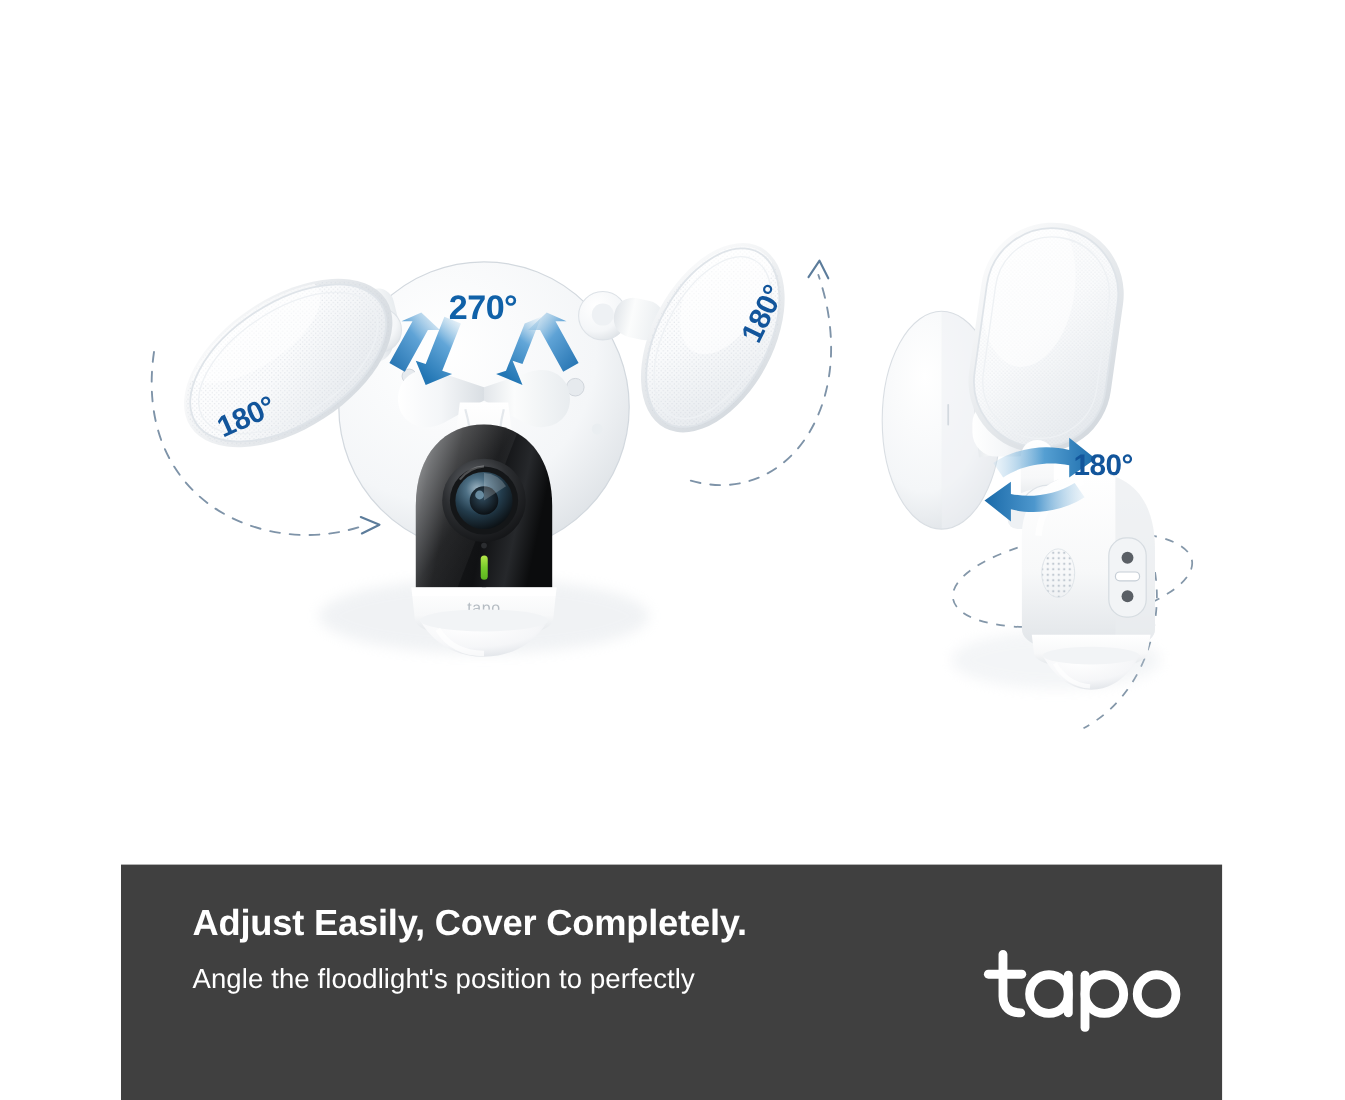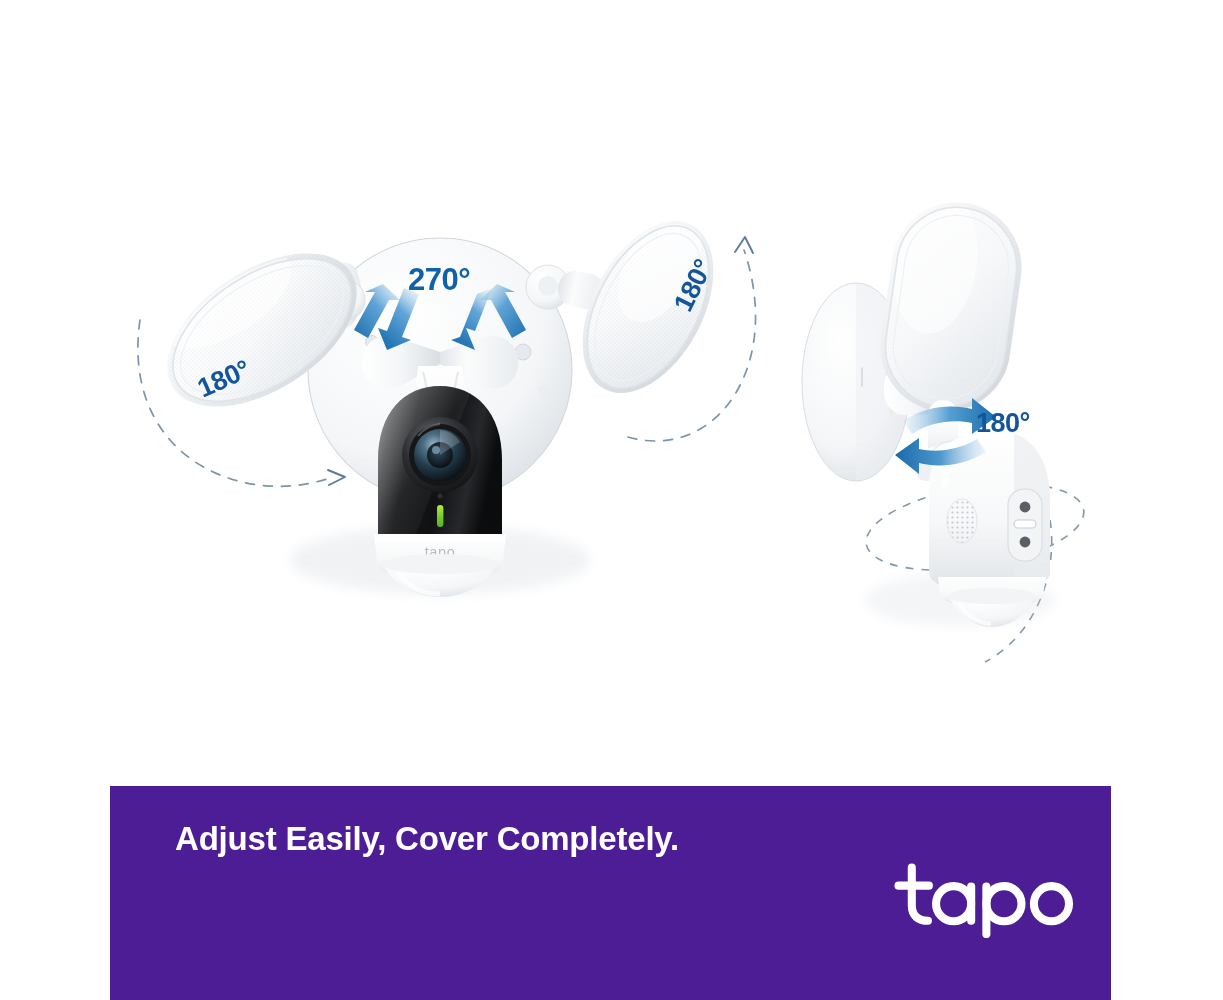--- a/index.html
+++ b/index.html
@@ -76,21 +76,21 @@
     font-size: 27px;
   }
 
   
   #banner {
     position: absolute;
     left: 110px;
     top: 786px;
     width: 1001px;
     height: 214px;
-    background: #4c1d95;
+    background: #404040;
     overflow: hidden;
   }
   #banner-text-block {
     position: absolute;
     left: 65px;
     top: 33px;
     width: 640px;
   }
   #banner-heading {
     font-size: 33px;
@@ -462,20 +462,21 @@
     <div class="angle-label" id="angle-180-right">180°</div>
 
     <div class="angle-label" id="angle-180-wall">180°</div>
   </div>
 
   <div id="banner">
 
     <div id="banner-text-block">
       <div id="banner-heading">Adjust Easily, Cover Completely.</div>
 
+      <div class="banner-sub-line">Angle the floodlight's position to perfectly</div>
 
     </div>
 
     <div id="banner-logo">
       <svg viewBox="0 0 200 84" aria-hidden="true">
         <g fill="none" stroke="#ffffff" stroke-width="8.5" stroke-linecap="round">
 
           <path d="M 24 10 L 24 50 C 24 61 31 66 41 66"></path>
           <path d="M 10 29 L 42 29"></path>
 

